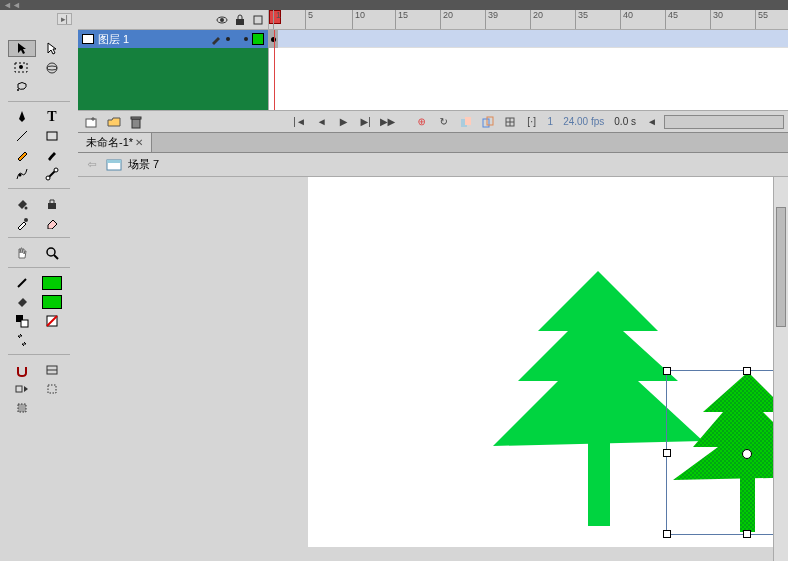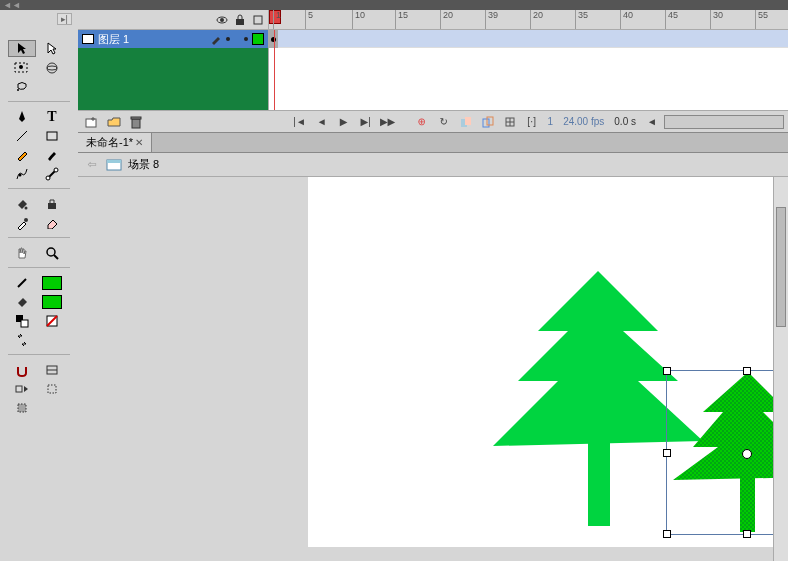--- a/index.html
+++ b/index.html
@@ -372,21 +372,21 @@
     </div>
 
     <div class="edit-bar">
       <span class="edit-bar-icon" style="color:#999">⇦</span>
       <span class="edit-bar-icon">
           <svg width="16" height="14">
             <rect x="1" y="2" width="14" height="10" fill="#fff" stroke="#58a"></rect>
             <rect x="1" y="2" width="14" height="3" fill="#9cd"></rect>
           </svg>
         </span>
-      <span>场景 8</span>
+      <span>场景 7</span>
     </div>
 
     <div class="stage-area">
       <div class="stage-canvas">
 
         <svg class="tree-big" width="230" height="260" style="left:180px;top:94px">
           <polygon points="110,0 170,60 135,60 190,110 150,110 215,170 5,175 70,110 30,110 80,60 50,60" fill="#00d440"></polygon>
           <rect x="100" y="170" width="22" height="85" fill="#00d440"></rect>
         </svg>
 

